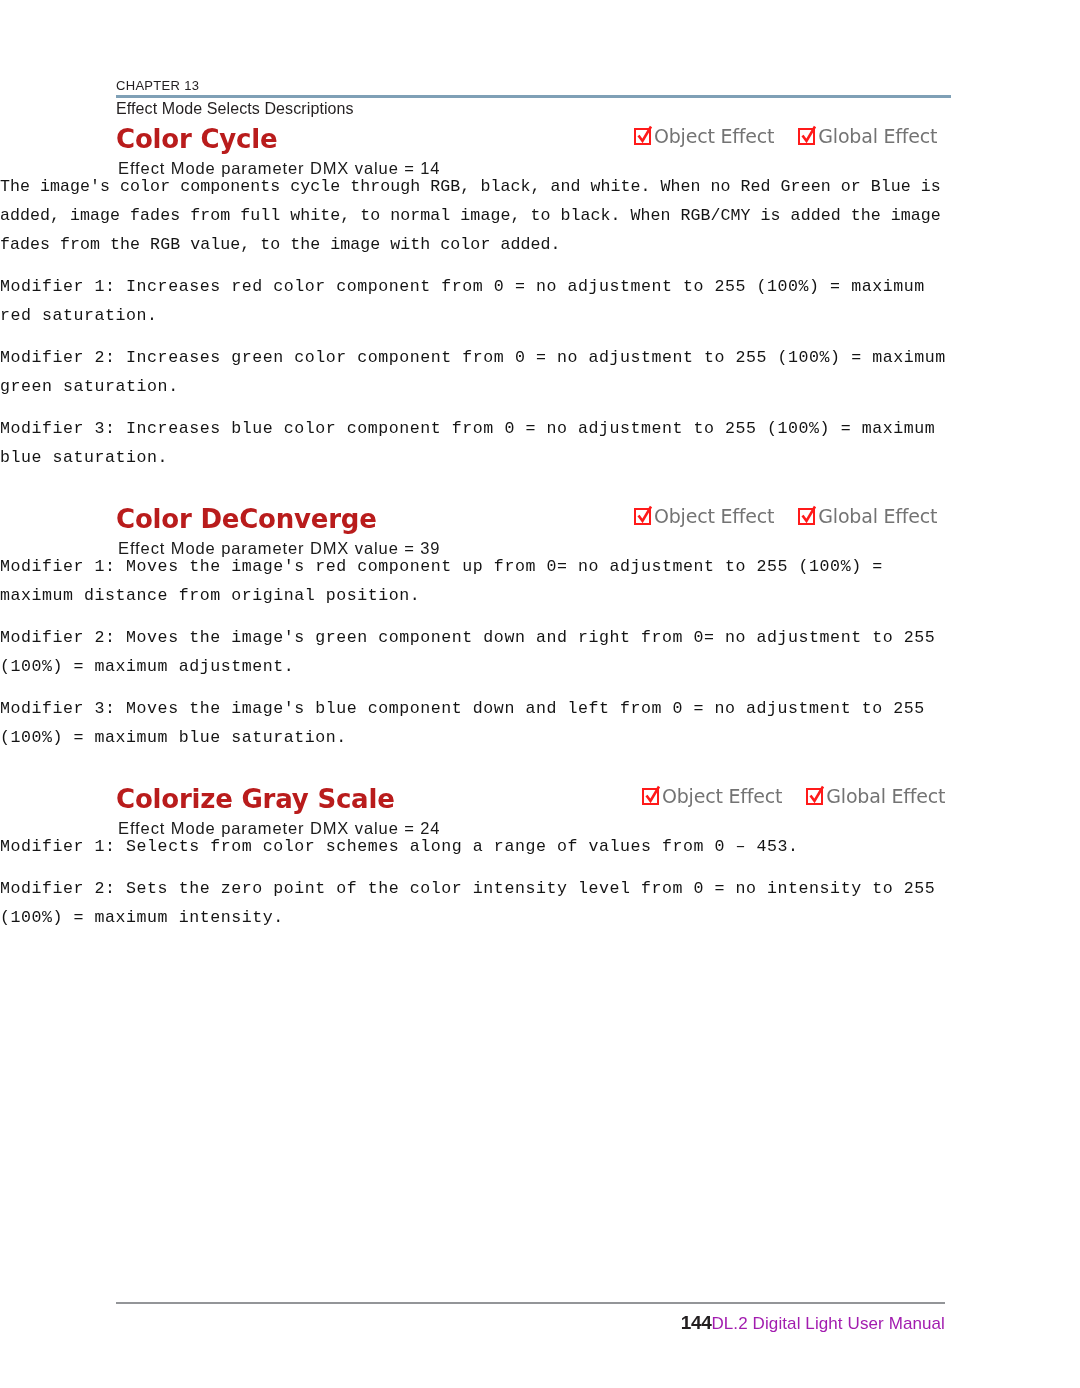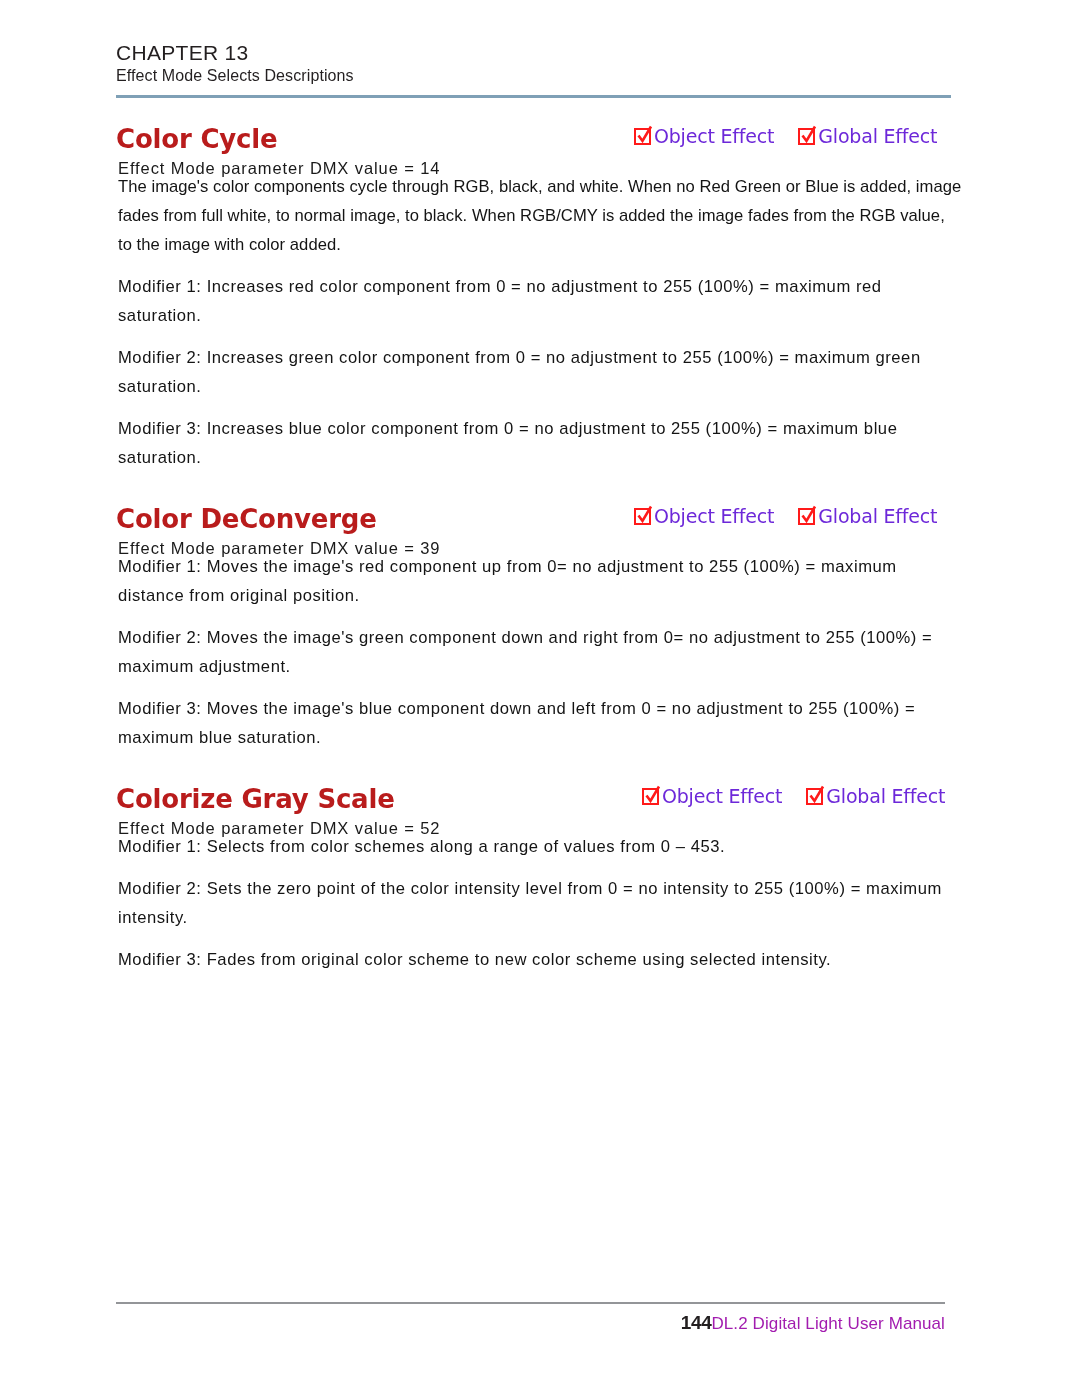--- a/index.html
+++ b/index.html
@@ -24,24 +24,25 @@
   }
 
   
   .header {
     position: absolute;
     left: 116px;
     top: 42px;
     width: 836px;
   }
   .header-chapter {
-    font-size: 21px;
+    font-size: 13px;
     letter-spacing: 0.3px;
     color: #231f20;
     line-height: 22px;
+    margin-top: 33px;
   }
   .header-subtitle {
     font-size: 16px;
     letter-spacing: 0.1px;
     color: #231f20;
     line-height: 23px;
   }
   .header-rule {
     position: absolute;
     left: 116px;
@@ -121,36 +122,36 @@
     top: -5px;
     width: 19px;
     height: 21px;
     display: block;
     overflow: visible;
   }
   .check-label {
     font-family: "DejaVu Sans", sans-serif;
     font-size: 19px;
     letter-spacing: -0.2px;
-    color: #6d28d9;
+    color: #737373;
   }
 
   
   .para {
     margin: 0 0 0 0;
     padding: 0 0 0 0;
     font-size: 16.6px;
     line-height: 29px;
     color: #141414;
     letter-spacing: 0.05px;
   }
   .para-wrap {
     position: relative;
-    padding-left: 118px;
     padding-right: 118px;
+    font-family: Liberation Mono, monospace;
   }
   .para-block {
     margin-bottom: 13px;
   }
   .para-block:last-child {
     margin-bottom: 0;
   }
   .para-spaced {
     letter-spacing: 0.55px;
   }
@@ -263,21 +264,21 @@
         <p class="para para-block para-spaced">Modifier 2: Moves the image's green component down and right from 0= no adjustment to 255 (100%) = maximum adjustment.</p>
         <p class="para para-block para-spaced">Modifier 3: Moves the image's blue component down and left from 0 = no adjustment to 255 (100%) = maximum blue saturation.</p>
       </div>
     </div>
 
     <div class="gap-after-section"></div>
 
     <div class="section">
       <div class="section-head">
         <div class="section-title">Colorize Gray Scale</div>
-        <div class="section-subtitle">Effect Mode parameter DMX value =  52</div>
+        <div class="section-subtitle">Effect Mode parameter DMX value =  24</div>
         <div class="checkrow pos-b">
           <div class="checkitem">
             <span class="checkbox">
               <svg viewBox="0 0 19 21" aria-hidden="true">
                 <polyline points="3.5,10.5 7.5,16 16,1.5" fill="none" stroke="#ff1a1a" stroke-width="2.6" stroke-linecap="butt" stroke-linejoin="miter"></polyline>
               </svg>
             </span>
             <span class="check-label">Object Effect</span>
           </div>
           <div class="checkitem">
@@ -286,21 +287,20 @@
                 <polyline points="3.5,10.5 7.5,16 16,1.5" fill="none" stroke="#ff1a1a" stroke-width="2.6" stroke-linecap="butt" stroke-linejoin="miter"></polyline>
               </svg>
             </span>
             <span class="check-label">Global Effect</span>
           </div>
         </div>
       </div>
       <div class="para-wrap">
         <p class="para para-block para-spaced">Modifier 1: Selects from color schemes along a range of values from 0 – 453.</p>
         <p class="para para-block para-spaced">Modifier 2: Sets the zero point of the color intensity level from 0 = no intensity to 255 (100%) = maximum intensity.</p>
-        <p class="para para-block para-spaced">Modifier 3: Fades from original color scheme to new color scheme using selected intensity.</p>
       </div>
     </div>
 
   </div>
 
   <div class="footer-rule"></div>
   <div class="footer">
     <div class="footer-page">144</div>
     <div class="footer-manual">DL.2 Digital Light User Manual</div>
   </div>

